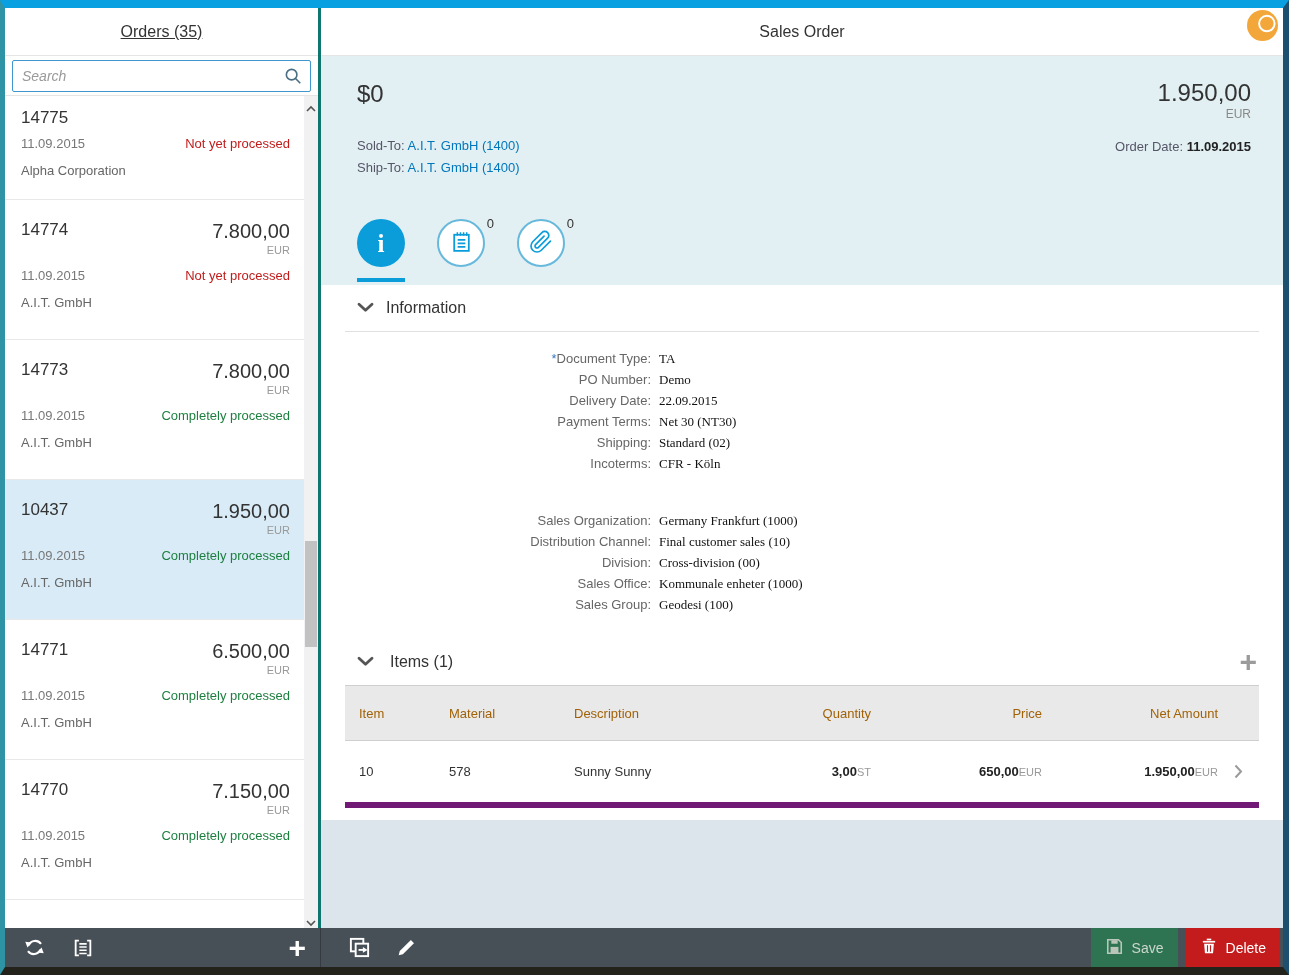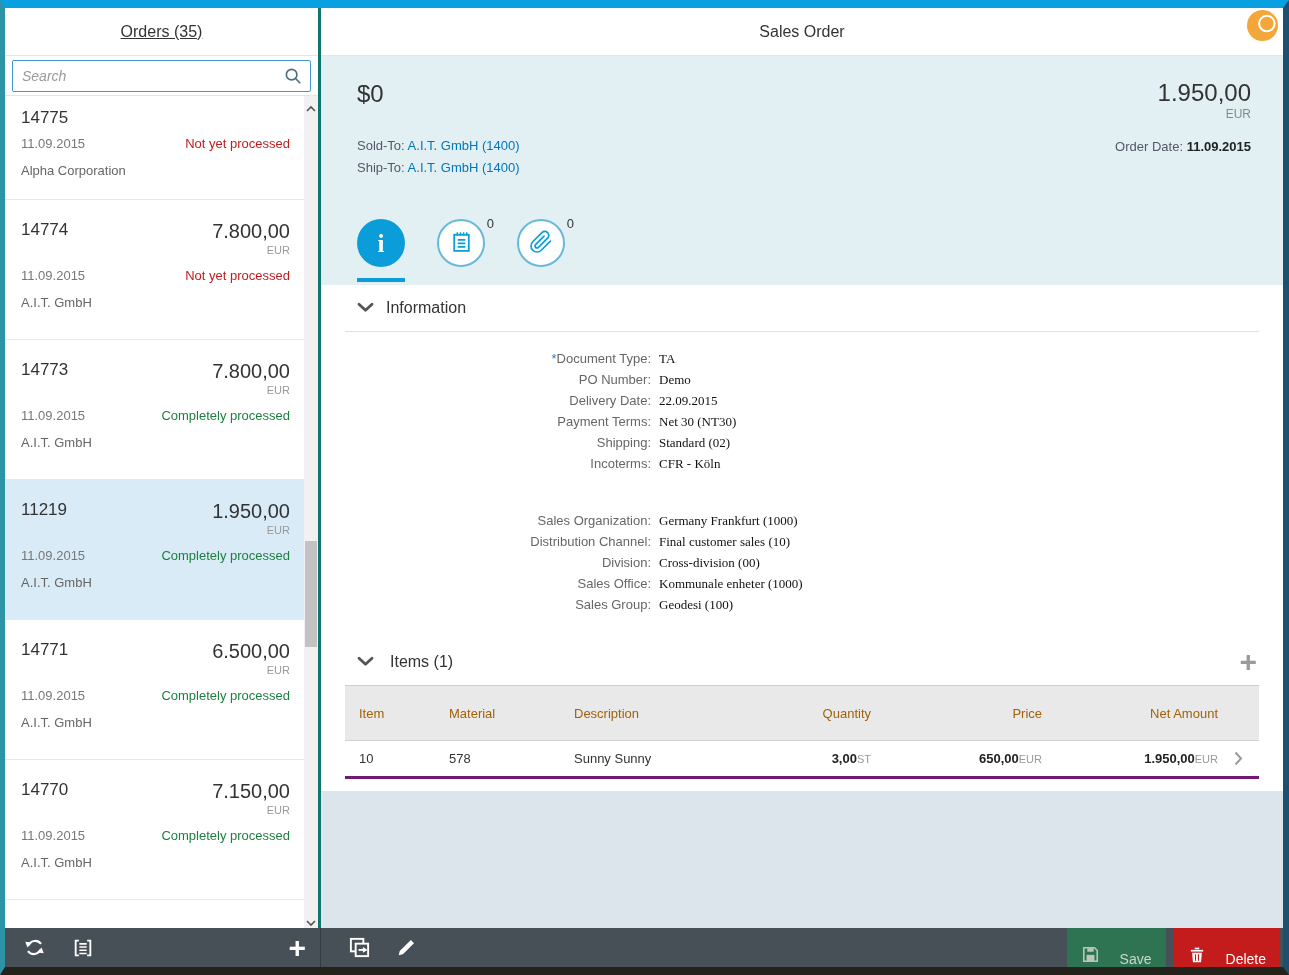--- a/index.html
+++ b/index.html
@@ -72,37 +72,37 @@
   .form { padding-top:16px; }
   .form.info { padding-bottom:20px; }
   .form.org { padding-bottom:24px; }
   .frow { display:flex; height:21px; align-items:center; font-size:13px; }
   .flabel { width:330px; text-align:right; color:#666; }
   .fvalue { margin-left:8px; color:#111;font-family:Liberation Serif, serif; }
   .req { color:#3a78c3; }
 
   .table { margin:0 24px; }
   .t-head { display:flex; height:56px; align-items:center; background:#e9e9e9; border-top:1px solid #cfcfcf; border-bottom:1px solid #cfcfcf; font-size:13px; color:#a16207; }
-  .t-row { display:flex; height:38px; align-items:center; background:#fff; border-bottom:3px solid #701a75; font-size:13px; color:#333; cursor:pointer; }
+  .t-row { display:flex; height:67px; align-items:center; background:#fff; border-bottom:6px solid #701a75; font-size:13px; color:#333; cursor:pointer; }
   .c1 { width:90px; padding-left:14px; } .c2 { width:125px; padding-left:14px; }
   .c3 { width:180px; padding-left:14px; }
   .c4 { width:131px; text-align:right; } .c5 { width:171px; text-align:right; }
   .c6 { width:176px; text-align:right; }
   .c7 { width:41px; display:flex; justify-content:center; align-items:center; }
   .num { font-weight:bold; color:#222; }
   .unit { font-size:11px; color:#999; font-weight:normal; margin-left:0; }
 
   
   .footer { height:39px; flex:0 0 39px; background:#474f57; display:flex; align-items:stretch; }
   .f-left { width:316px; flex:0 0 316px; display:flex; align-items:center; padding:0 8px 0 18px; gap:26px; border-right:1px solid rgba(0,0,0,0.25); }
   .f-right { flex:1; display:flex; align-items:center; gap:24px; padding-left:27px; min-width:0; }
   .f-icon { display:flex; align-items:center; cursor:pointer; }
   .f-plus { margin-left:auto; color:#fff; font-size:30px; line-height:30px; font-weight:bold; cursor:pointer; padding:0 6px; }
   .f-buttons { margin-left:auto; display:flex; height:100%; }
-  .btn { display:flex; align-items:flex-end; gap:20px; padding:0 14px; font-size:14px; border:none; cursor:pointer; height:100%; font-family:inherit; }
+  .btn { display:flex; align-items:center; gap:8px; padding:0 14px; font-size:14px; border:none; cursor:pointer; height:100%; font-family:inherit; }
   .btn-save { background:#2e7453; color:#ccd6cc; }
   .btn-delete { background:#c41c1c; color:#fff; margin-left:8px; margin-right:3px; }
 </style>
 </head>
 <body>
 
 <div class="frame">
   <div class="main">
 
     <div class="left-panel">
@@ -155,21 +155,21 @@
             <div class="oi-cur">EUR</div>
             <div class="oi-mid">
               <span class="oi-date">11.09.2015</span>
               <span class="oi-status green">Completely processed</span>
             </div>
             <div class="oi-company">A.I.T. GmbH</div>
           </div>
 
           <div class="order-item selected">
             <div class="oi-top">
-              <div class="oi-id">11219</div>
+              <div class="oi-id">10437</div>
               <div class="oi-amt">1.950,00</div>
             </div>
             <div class="oi-cur">EUR</div>
             <div class="oi-mid">
               <span class="oi-date">11.09.2015</span>
               <span class="oi-status green">Completely processed</span>
             </div>
             <div class="oi-company">A.I.T. GmbH</div>
           </div>
 

